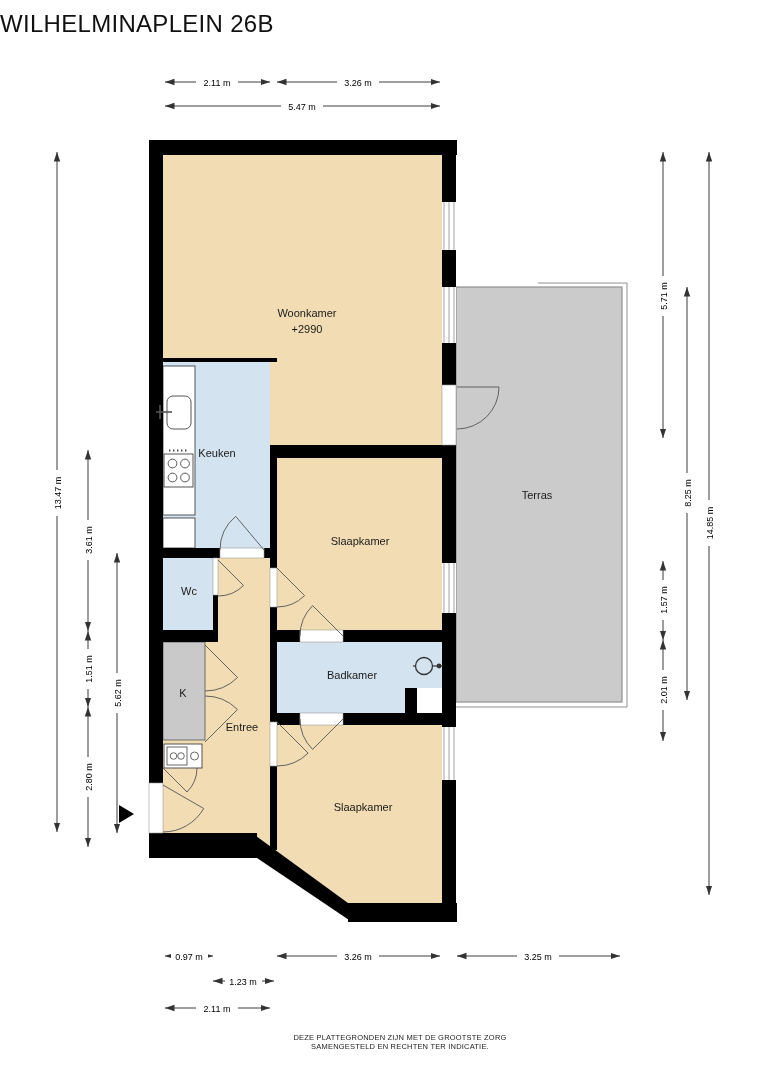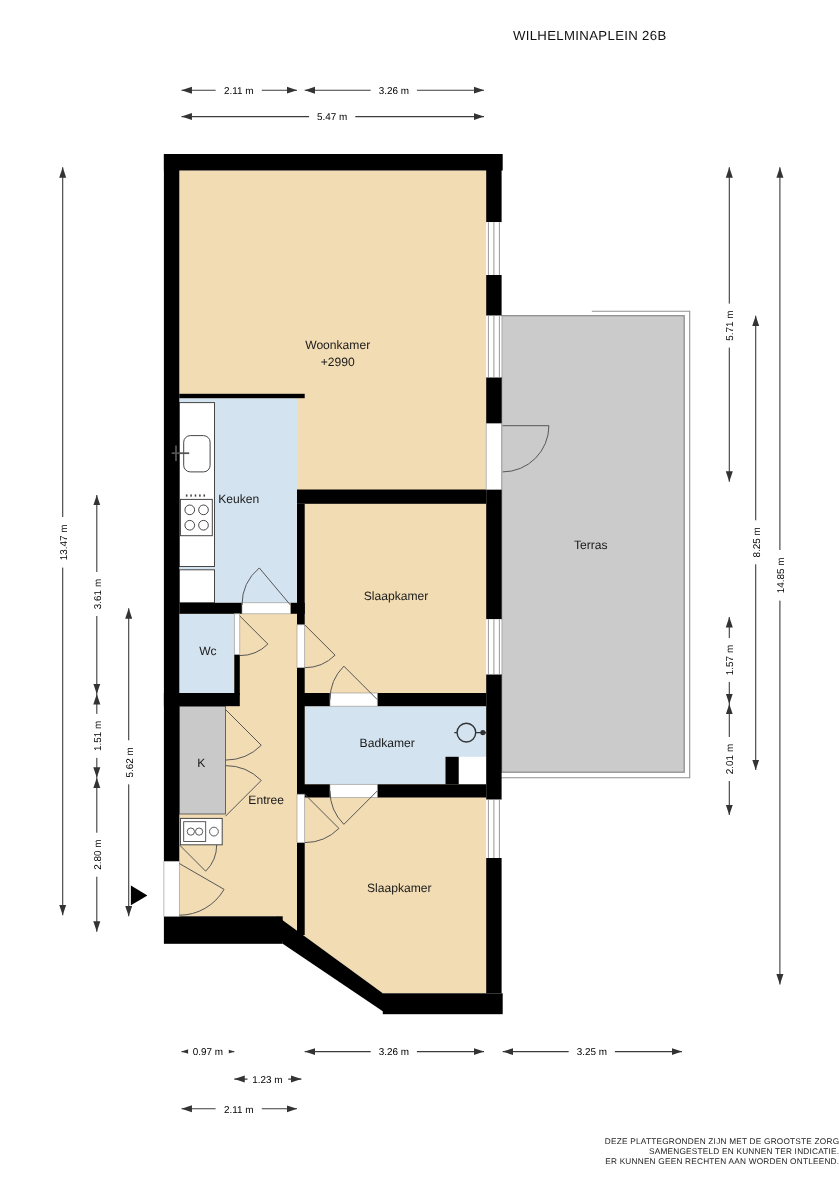--- a/index.html
+++ b/index.html
@@ -1,20 +1,20 @@
 <!DOCTYPE html>
 <html><head>
 <meta charset="utf-8">
 <style>
   html,body{margin:0;padding:0;background:#fff;}
   .canvas{position:relative;width:763px;height:1080px;background:#ffffff;
           font-family:"Liberation Sans",sans-serif;overflow:hidden;}
-  .title{position:absolute;top:9px;left:0;width:606px;text-align:right;
-         color:#111;font-size:12px;line-height:1.25;letter-spacing:.3px;margin-top:16px;}
-  .footer{position:absolute;top:1033px;left:37px;width:726px;text-align:right;
+  .title{position:absolute;top:9px;left:0;width:606px;text-align:left;
+         color:#111;font-size:24px;line-height:1.25;letter-spacing:.3px;}
+  .footer{position:absolute;top:1033px;left:37px;width:726px;text-align:center;
           color:#222;font-size:7.5px;line-height:1.2;letter-spacing:.2px;}
   svg text.room{font-family:"Liberation Sans",sans-serif;font-size:11px;fill:#1a1a1a;}
   svg text.dim{font-family:"Liberation Sans",sans-serif;font-size:9px;fill:#000;}
   svg .dimline{stroke:#3c3c3c;stroke-width:1;}
   svg .arc{stroke:#555;stroke-width:0.9;fill:none;}
   svg .winline{stroke:#8a8a8a;stroke-width:0.8;}
   svg .frame{fill:#fff;stroke:#999;stroke-width:0.6;}
   svg .fixture{stroke:#444;stroke-width:0.9;fill:#fff;}
 </style>
 </head>
@@ -279,17 +279,16 @@
       <rect x="225" y="975" width="37" height="12" fill="#fff"></rect>
       <text class="dim" x="243" y="984.5" text-anchor="middle">1.23 m</text>
       <line class="dimline" x1="165" y1="1008" x2="270" y2="1008" marker-start="url(#ar)" marker-end="url(#ar)"></line>
       <rect x="196" y="1002" width="42" height="12" fill="#fff"></rect>
       <text class="dim" x="217" y="1011.5" text-anchor="middle">2.11 m</text>
     </g>
   </svg>
 
   <div class="footer">
     <div>DEZE PLATTEGRONDEN ZIJN MET DE GROOTSTE ZORG</div>
-    <div>SAMENGESTELD EN KUNNEN TER INDICATIE.</div>
-    <div>ER KUNNEN GEEN RECHTEN AAN WORDEN ONTLEEND.</div>
+    <div>SAMENGESTELD EN RECHTEN TER INDICATIE.</div>
   </div>
 
 </div>
 
 </body></html>

